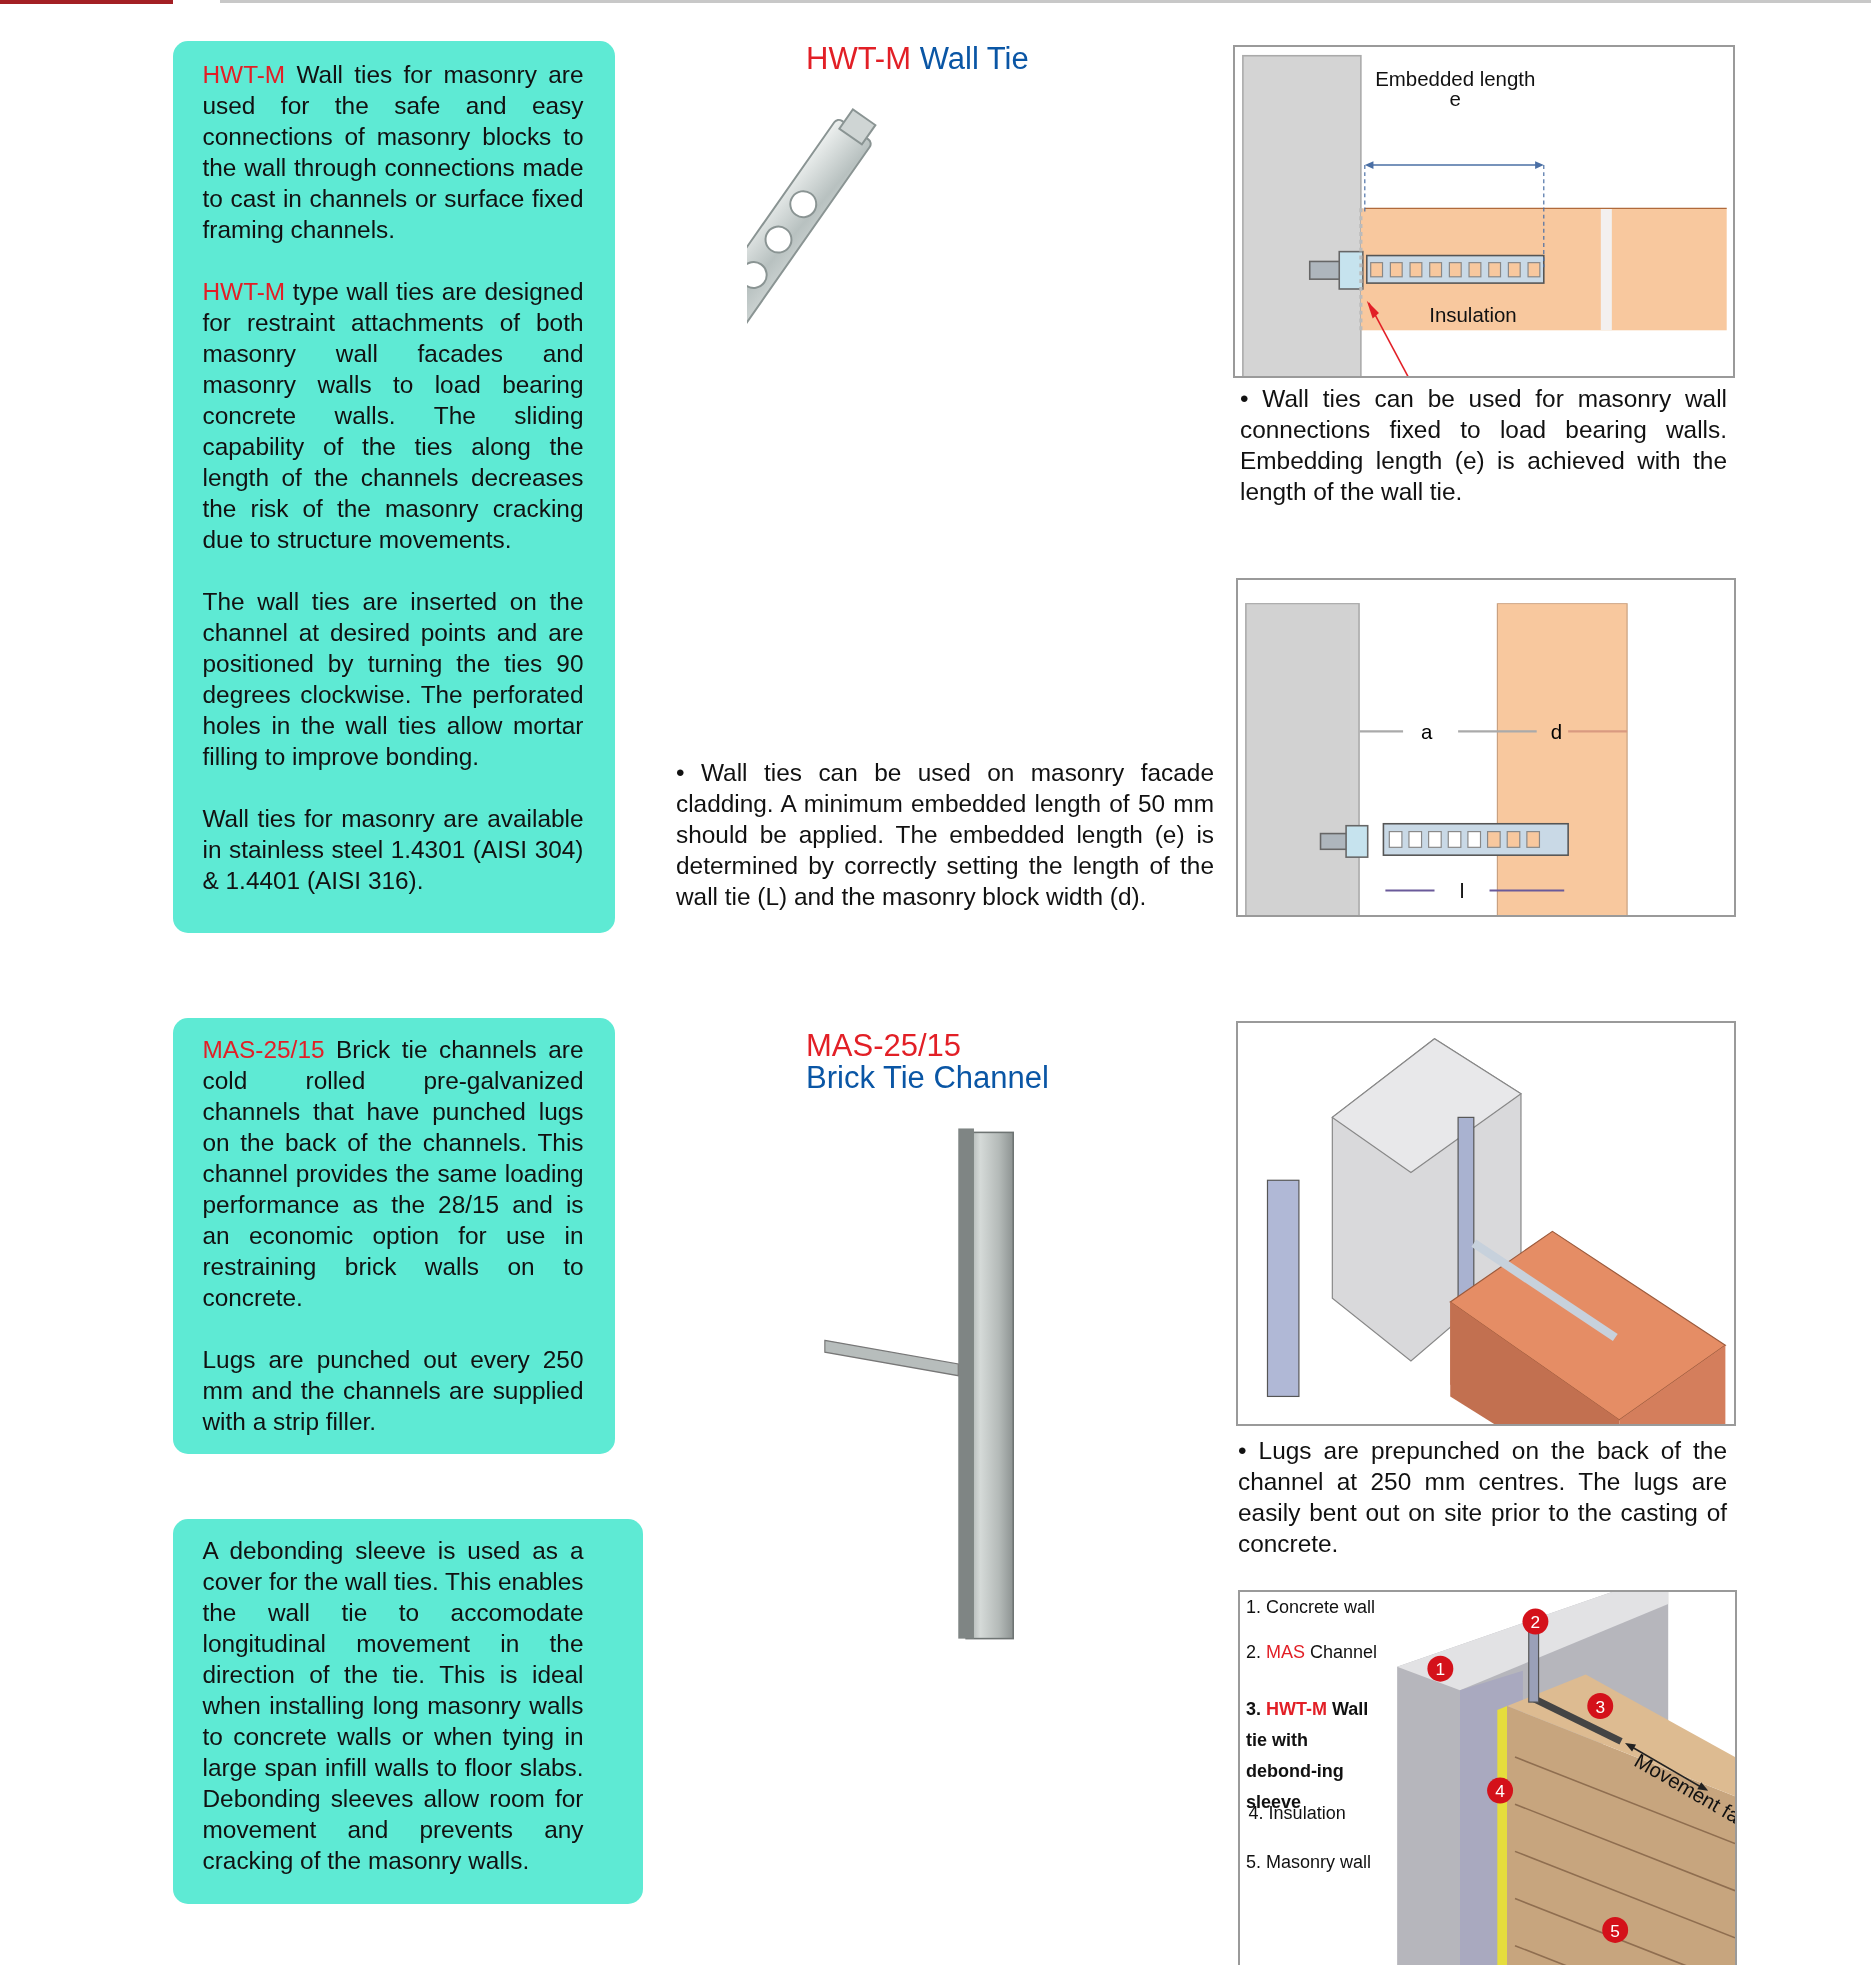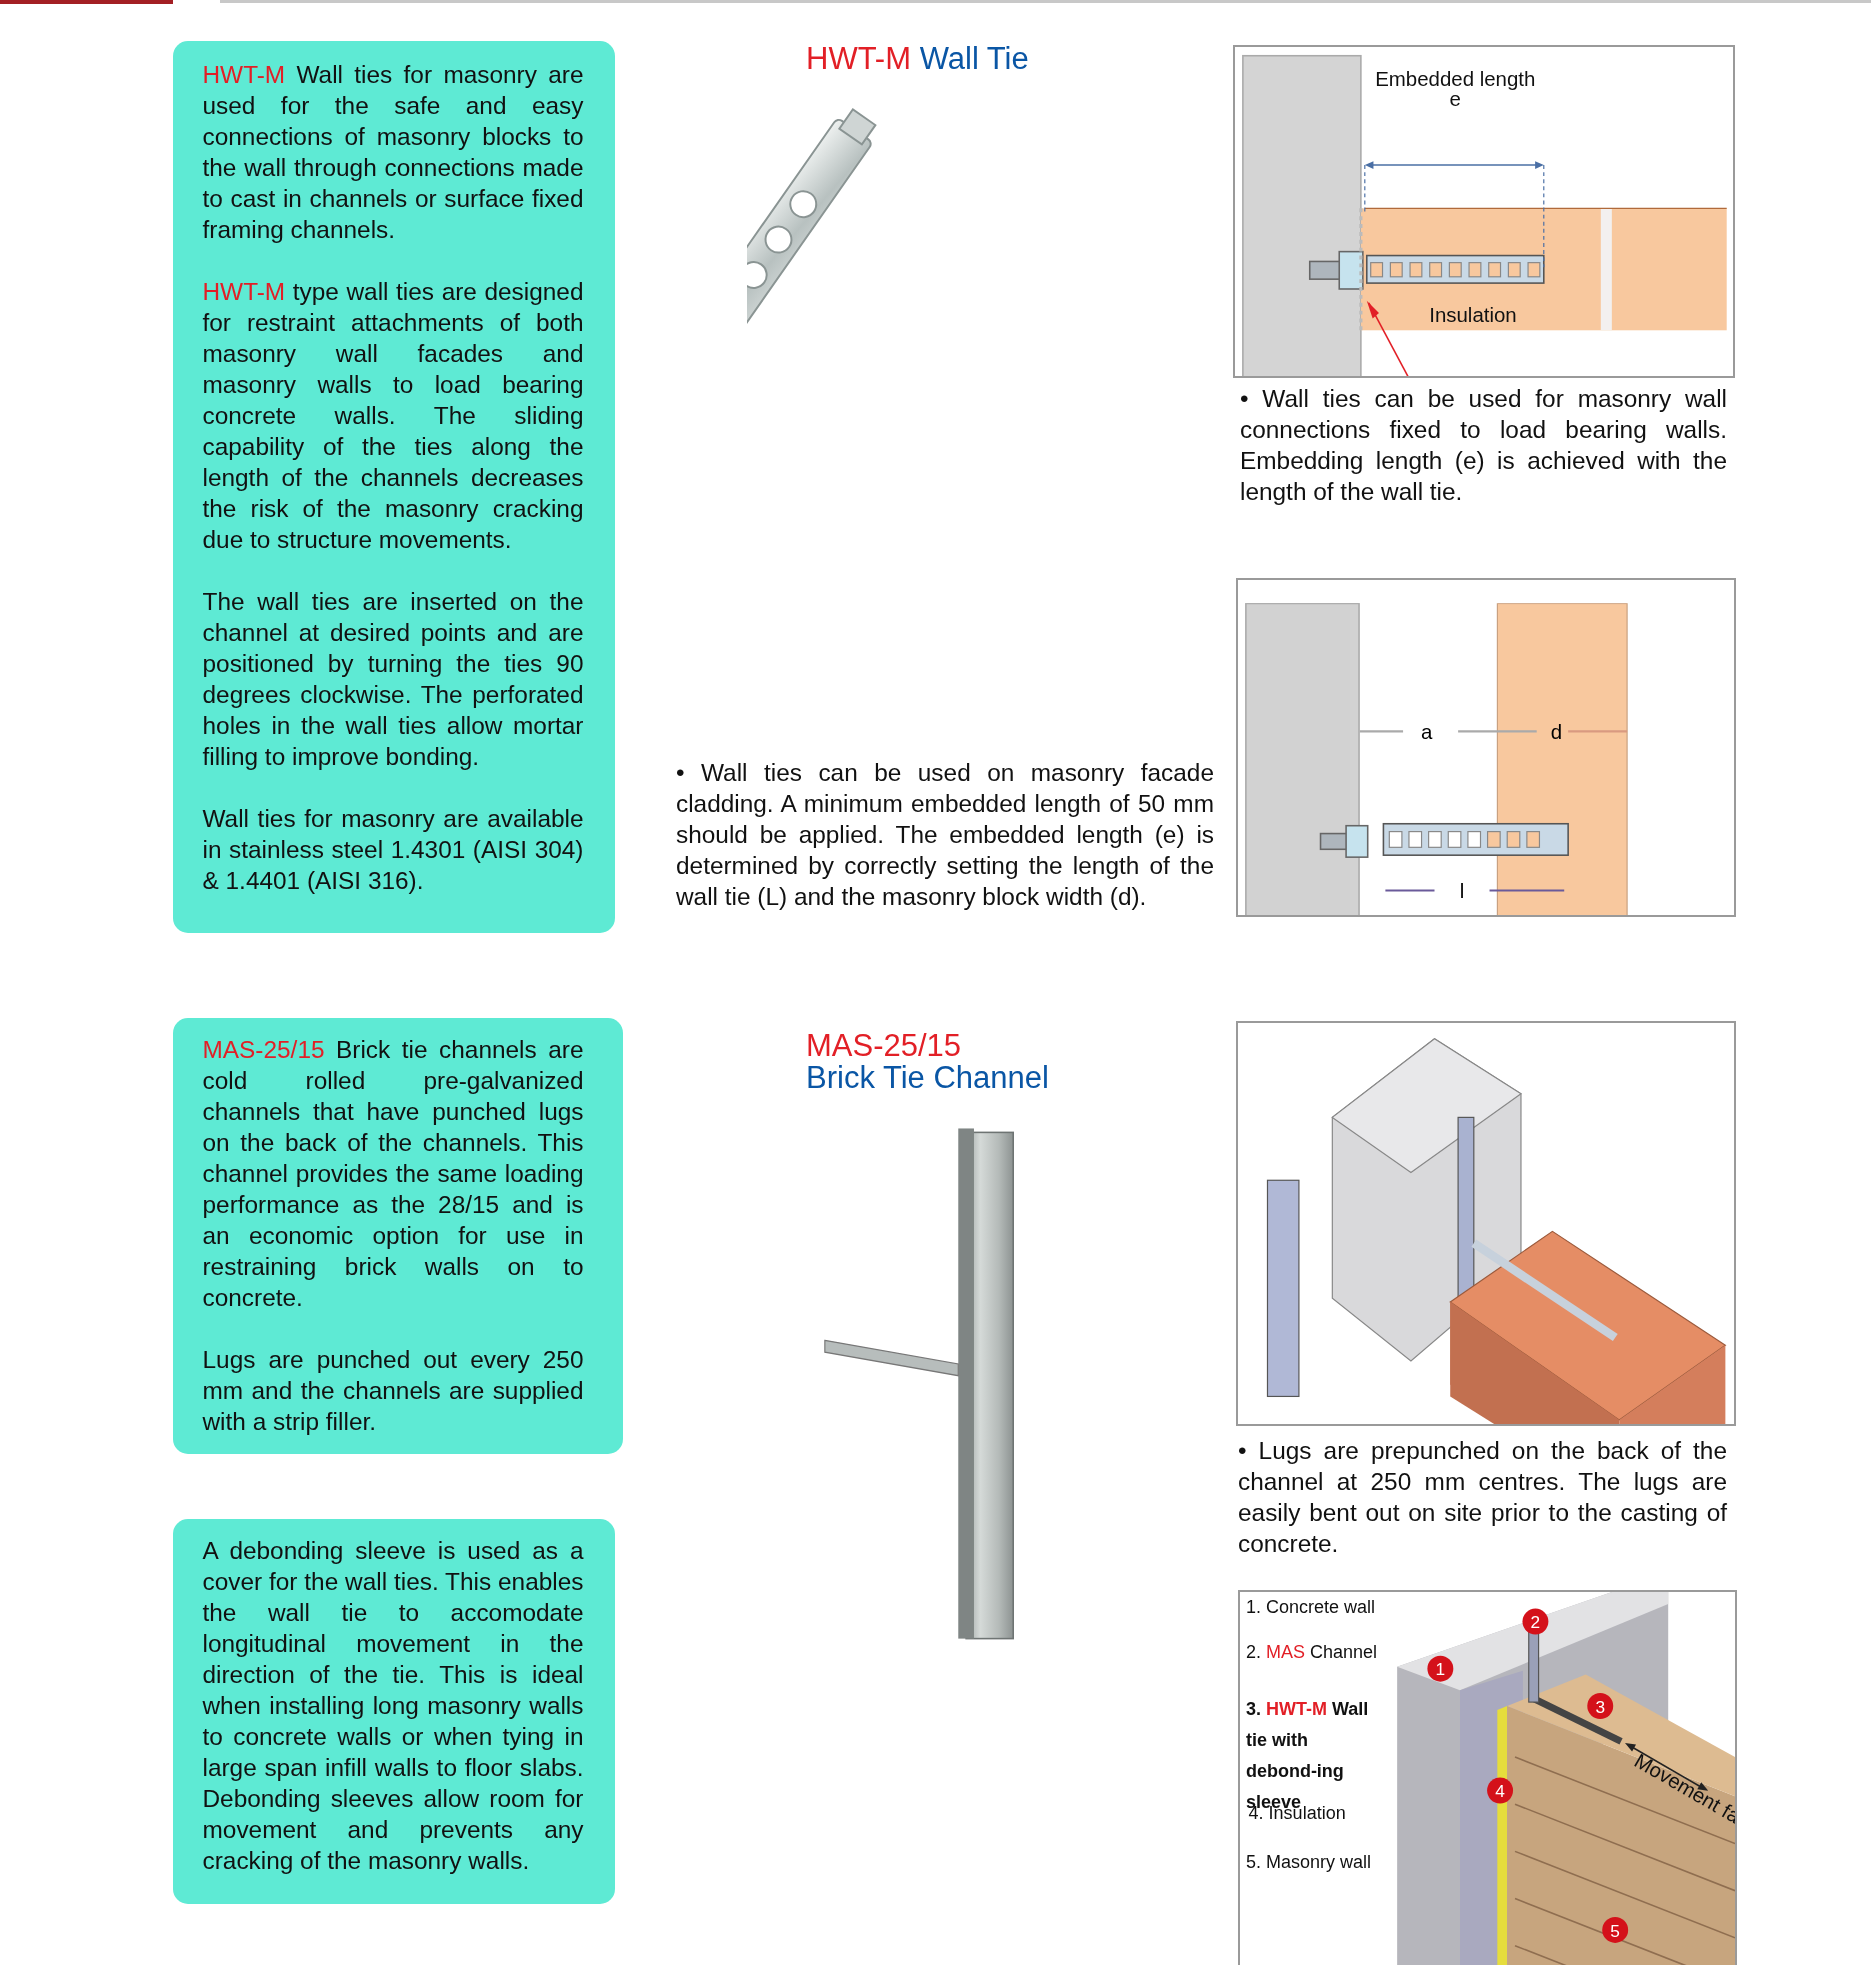--- a/index.html
+++ b/index.html
@@ -125,21 +125,21 @@
     <text x="480" y="405" font-size="52" text-anchor="middle">a</text>
     <text x="810" y="405" font-size="52" text-anchor="middle">d</text>
     <text x="570" y="810" font-size="52" text-anchor="middle">l</text>
     <text x="740" y="890" font-size="52" text-anchor="middle">e</text>
     <text x="825" y="1005" font-size="48" text-anchor="middle" transform="translate(0,-22)">e: min. 50mm</text>
   </svg>
 </div>
 
 <div class="abs caption" style="left:676px;top:757px;width:538px;">• Wall ties can be used on masonry facade cladding. A minimum embedded length of 50 mm should be applied. The embedded length (e) is determined by correctly setting the length of the wall tie (L) and the masonry block width (d).</div>
 
-<div class="abs gbox" style="left:173px;top:1018px;width:442px;height:436px;padding-left:8px;">
+<div class="abs gbox" style="left:173px;top:1018px;width:442px;height:436px;">
   <div class="btext" style="position:absolute;left:29.5px;top:15.7px;width:381px;">
     <p><span class="red">MAS-25/15</span><span> Brick tie channels are cold rolled pre-galvanized channels that have punched lugs on the back of the channels. This channel provides the same loading performance as the 28/15 and is an economic option for use in restraining brick walls on to concrete.</span></p>
     <p>Lugs are punched out every 250 mm and the channels are supplied with a strip filler.</p>
   </div>
 </div>
 
 <div class="abs heading" style="left:806px;top:1030px;">
   <div class="red">MAS-25/15</div>
   <div class="blue">Brick Tie Channel</div>
 </div>
@@ -166,21 +166,21 @@
     <rect x="75" y="400" width="80" height="550" fill="#b0b8d6" stroke="#555" stroke-width="3"></rect>
     <polygon points="540,710 800,530 1240,820 970,1010" fill="#e58d65" stroke="#9b5a3c" stroke-width="3"></polygon>
     <polygon points="540,710 970,1010 970,1010 540,920" fill="#c5714f"></polygon>
     <polygon points="540,710 540,950 970,1220 970,1010" fill="#c27050"></polygon>
     <polygon points="970,1010 1240,820 1240,1030 970,1220" fill="#d47e5c"></polygon>
     <line x1="600" y1="560" x2="960" y2="800" stroke="#c7d1dc" stroke-width="22"></line>
   </svg>
 </div>
 <div class="abs caption" style="left:1238px;top:1435px;width:489px;">• Lugs are prepunched on the back of the channel at 250 mm centres. The lugs are easily bent out on site prior to the casting of concrete.</div>
 
-<div class="abs gbox" style="left:173px;top:1519px;width:442px;height:385px;">
+<div class="abs gbox" style="left:173px;top:1519px;width:442px;height:385px;padding-left:28px;">
   <div class="btext" style="position:absolute;left:29.5px;top:15.7px;width:381px;">A debonding sleeve is used as a cover for the wall ties. This enables the wall tie to accomodate longitudinal movement in the direction of the tie. This is ideal when installing long masonry walls to concrete walls or when tying in large span infill walls to floor slabs. Debonding sleeves allow room for movement and prevents any cracking of the masonry walls.</div>
 </div>
 
 <div class="abs frame" style="left:1238px;top:1590px;width:495px;height:505px;">
   <svg class="abs" style="left:0;top:0;" width="495" height="505" viewBox="0 0 1260 1285">
     <polygon points="400,190 1090,-50 1090,330 560,510 560,1090 400,1020" fill="#b6b6bc"></polygon>
     <polygon points="400,190 1090,-50 1090,30 560,250" fill="#e2e2e4"></polygon>
     <polygon points="560,250 720,200 720,1110 560,1090" fill="#a9a9bf"></polygon>
     <polygon points="655,300 680,290 680,1050 655,1060" fill="#e6dd3c"></polygon>
     <polygon points="680,290 1260,520 1260,1285 700,1285 680,1050" fill="#c7a57e"></polygon>

